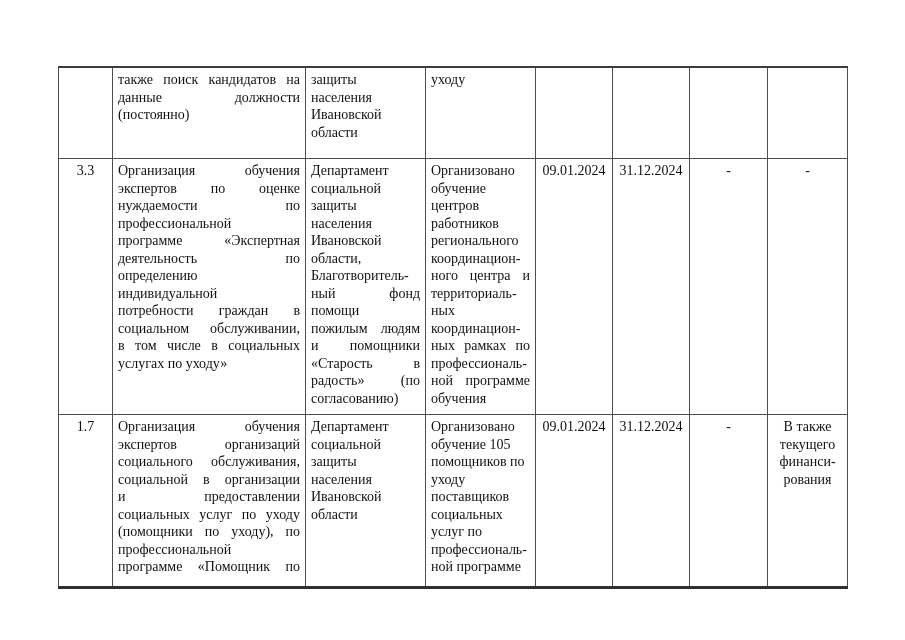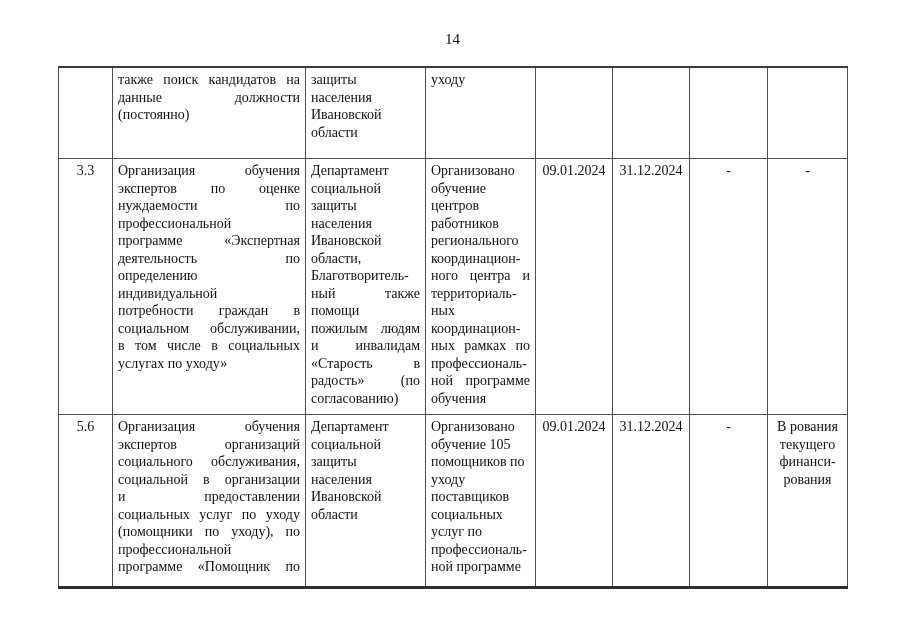--- a/index.html
+++ b/index.html
@@ -53,21 +53,20 @@
   .center .line { text-align: center; }
   .row-a  td { height: 85px; }
   .row-33 td { height: 250px; }
   .row-34 td { height: 166px; }
 </style>
 </head>
 <body>
 
 <div class="page">
 
-  <div class="page-number">14</div>
 
   <table class="doc-table">
     <colgroup>
       <col style="width:54px">
       <col style="width:193px">
       <col style="width:120px">
       <col style="width:110px">
       <col style="width:77px">
       <col style="width:77px">
       <col style="width:78px">
@@ -114,24 +113,24 @@
             <div class="line">услугах по уходу»</div>
           </td>
         <td class="just">
             <div class="line">Департамент</div>
             <div class="line">социальной</div>
             <div class="line">защиты</div>
             <div class="line">населения</div>
             <div class="line">Ивановской</div>
             <div class="line">области,</div>
             <div class="line">Благотворитель-</div>
-            <div class="line">ный также</div>
+            <div class="line">ный фонд</div>
             <div class="line">помощи</div>
             <div class="line">пожилым людям</div>
-            <div class="line">и инвалидам</div>
+            <div class="line">и помощники</div>
             <div class="line">«Старость в</div>
             <div class="line">радость» (по</div>
             <div class="line">согласованию)</div>
           </td>
         <td class="just">
             <div class="line">Организовано</div>
             <div class="line">обучение</div>
             <div class="line">центров</div>
             <div class="line">работников</div>
             <div class="line">регионального</div>
@@ -147,21 +146,21 @@
           </td>
         <td class="center tight">09.01.2024</td>
         <td class="center tight">31.12.2024</td>
         <td class="center">-</td>
         <td class="center">
             <div class="line">-</div>
           </td>
       </tr>
 
       <tr class="row-34">
-        <td class="center">5.6</td>
+        <td class="center">1.7</td>
         <td class="just-all">
             <div class="line">Организация обучения</div>
             <div class="line">экспертов организаций</div>
             <div class="line">социального обслуживания,</div>
             <div class="line">социальной в организации</div>
             <div class="line">и предоставлении</div>
             <div class="line">социальных услуг по уходу</div>
             <div class="line">(помощники по уходу), по</div>
             <div class="line">профессиональной</div>
             <div class="line">программе «Помощник по</div>
@@ -182,21 +181,21 @@
             <div class="line">поставщиков</div>
             <div class="line">социальных</div>
             <div class="line">услуг по</div>
             <div class="line">профессиональ-</div>
             <div class="line">ной программе</div>
           </td>
         <td class="center tight">09.01.2024</td>
         <td class="center tight">31.12.2024</td>
         <td class="center">-</td>
         <td class="center">
-            <div class="line">В рования</div>
+            <div class="line">В также</div>
             <div class="line">текущего</div>
             <div class="line">финанси-</div>
             <div class="line">рования</div>
           </td>
       </tr>
 
     </tbody>
   </table>
 </div>
 

